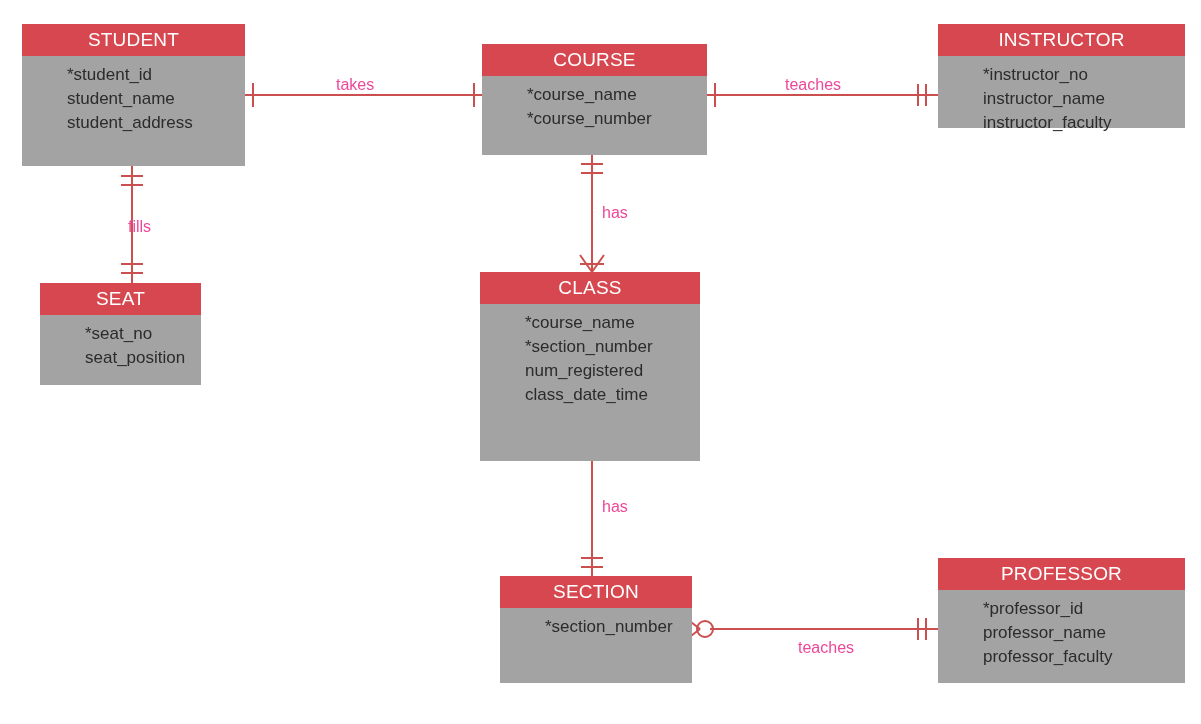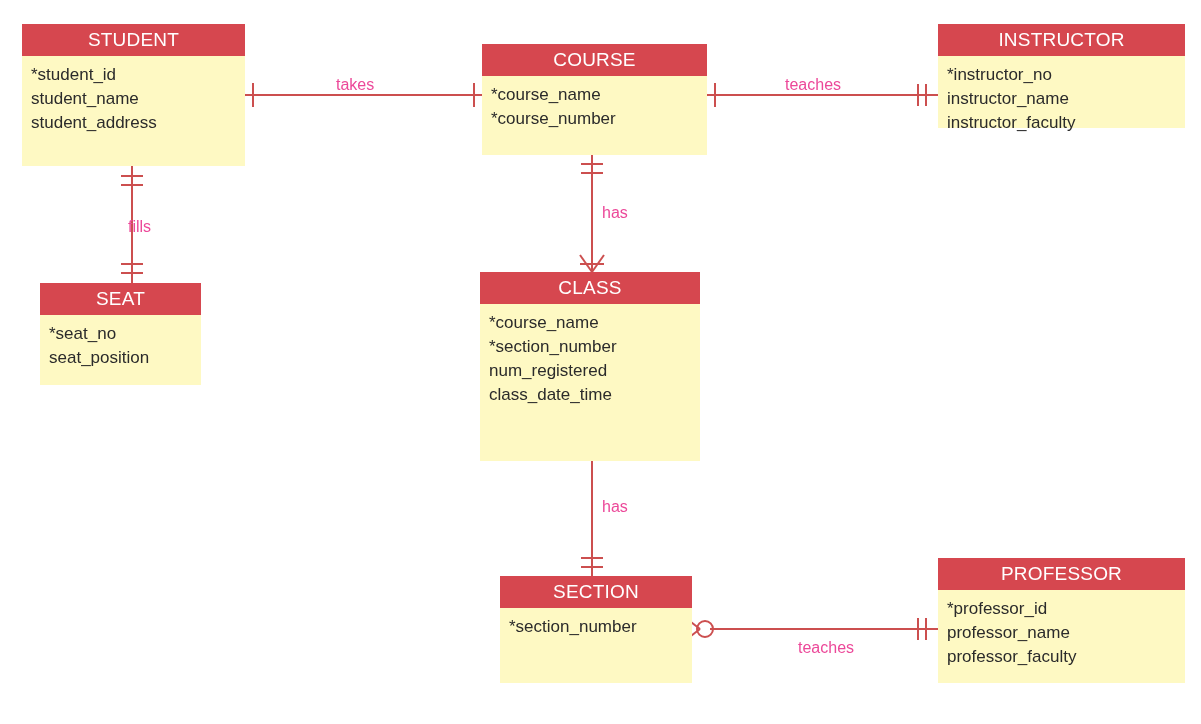--- a/index.html
+++ b/index.html
@@ -20,36 +20,37 @@
   #wires {
     position: absolute;
     left: 0;
     top: 0;
     width: 1201px;
     height: 724px;
     pointer-events: none;
   }
   .entity {
     position: absolute;
-    background: #fef9c3;
+    background: #a3a3a3;
     box-sizing: border-box;
     z-index: 5;
   }
   .entity-title {
     background: #d6474f;
     color: #ffffff;
     font-size: 19px;
     text-align: center;
     letter-spacing: 0.2px;
     line-height: 1;
     padding: 6px 0 7px 0;
     font-family: "Liberation Sans", sans-serif;
   }
   .entity-attrs {
     padding: 7px 16px 0 9px;
+    margin-left: 36px;
   }
   .attr {
     font-size: 17px;
     color: #2b2b2b;
     line-height: 24px;
     white-space: pre;
     font-family: "Liberation Sans", sans-serif;
   }
   .rel-label {
     position: absolute;

